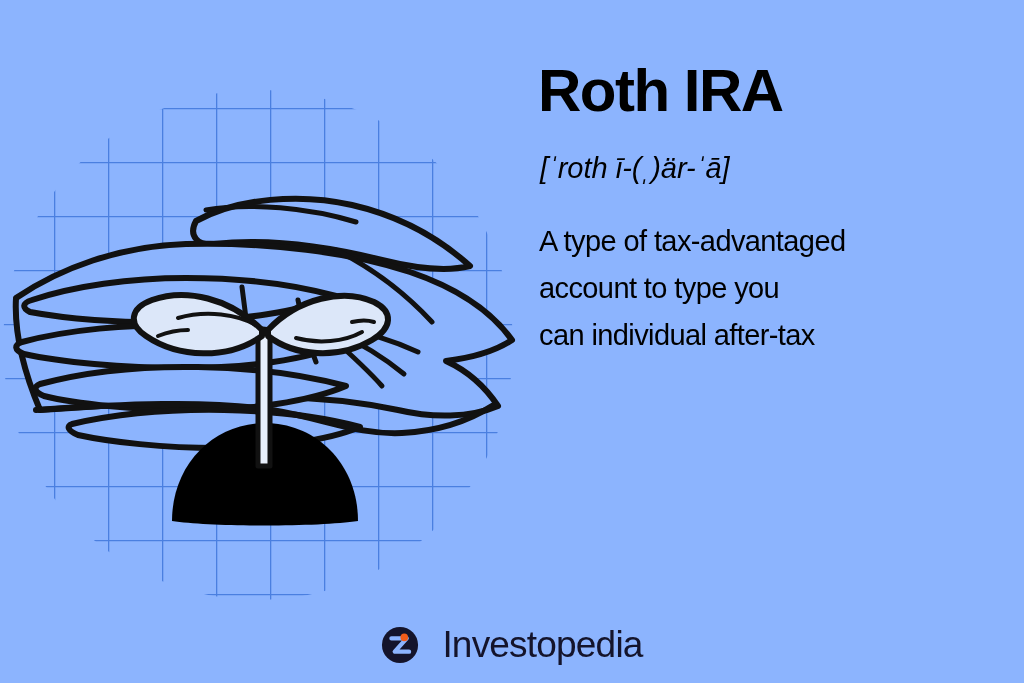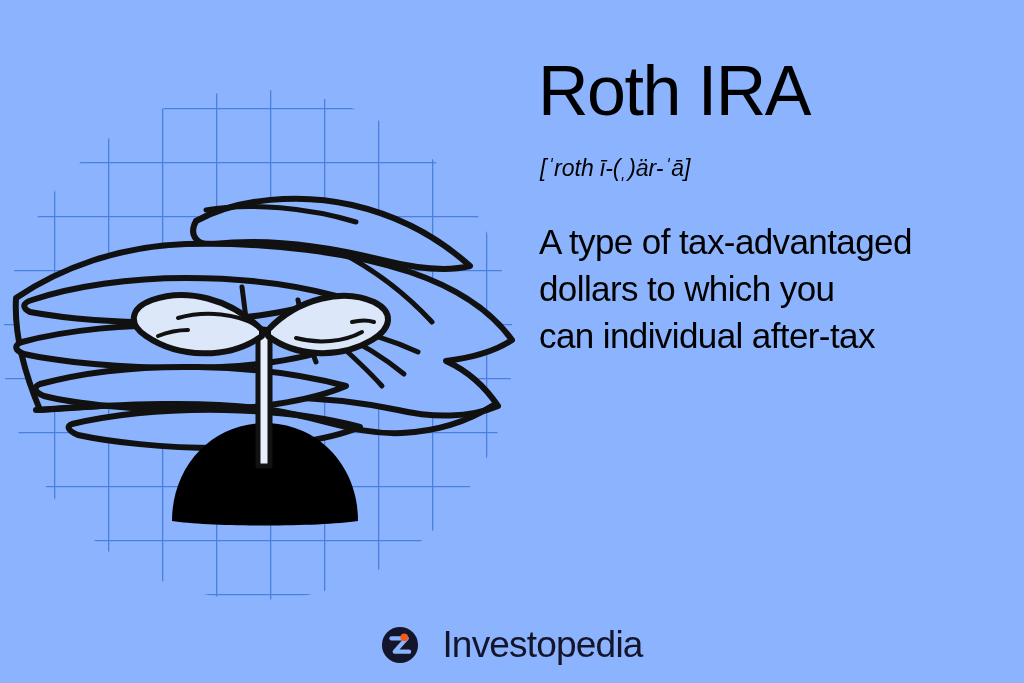--- a/index.html
+++ b/index.html
@@ -28,40 +28,40 @@
 
   
   #text-column {
     position: absolute;
     left: 538px;
     top: 52px;
     width: 470px;
   }
   #title {
     font-family: "Liberation Sans", sans-serif;
-    font-size: 70px;
+    font-size: 60px;
     line-height: 78px;
-    font-weight: 400;
+    font-weight: 700;
     letter-spacing: -1.5px;
     color: #000000;
     margin: 0;
     white-space: nowrap;
   }
   #pronunciation {
     font-family: "Liberation Sans", sans-serif;
     font-style: italic;
-    font-size: 23px;
+    font-size: 29px;
     line-height: 28px;
     color: #000000;
     margin: 24px 0 0 2px;
     white-space: nowrap;
   }
   #definition {
     font-family: "Liberation Sans", sans-serif;
-    font-size: 35px;
+    font-size: 29px;
     line-height: 47px;
     font-weight: 400;
     letter-spacing: -0.6px;
     color: #000000;
     margin: 36px 0 0 1px;
     width: 460px;
   }
   #definition .defline { display: block; white-space: nowrap; }
 
   
@@ -183,21 +183,21 @@
         <path d="M352 322 C 360 320, 368 320, 374 322"></path>
       </g>
     </svg>
   </div>
 
   <div id="text-column">
     <h1 id="title">Roth IRA</h1>
     <div id="pronunciation">[ˈroth ī-(ˌ)är-ˈā]</div>
     <div id="definition">
       <span class="defline">A type of tax-advantaged</span>
-      <span class="defline">dollars to which you</span>
+      <span class="defline">account to type you</span>
       <span class="defline">can individual after-tax</span>
     </div>
   </div>
 
   <div id="logo">
     <svg id="logo-mark" viewBox="0 0 40 40" xmlns="http://www.w3.org/2000/svg">
       <circle cx="20" cy="20" r="19" fill="#14142B"></circle>
       <path d="M11 13 L 27 13 L 14.5 27 L 29.5 27" fill="none" stroke="#8CB4FE" stroke-width="4.6" stroke-linecap="round" stroke-linejoin="round"></path>
       <circle cx="24.5" cy="12" r="4" fill="#F25C19"></circle>
     </svg>

